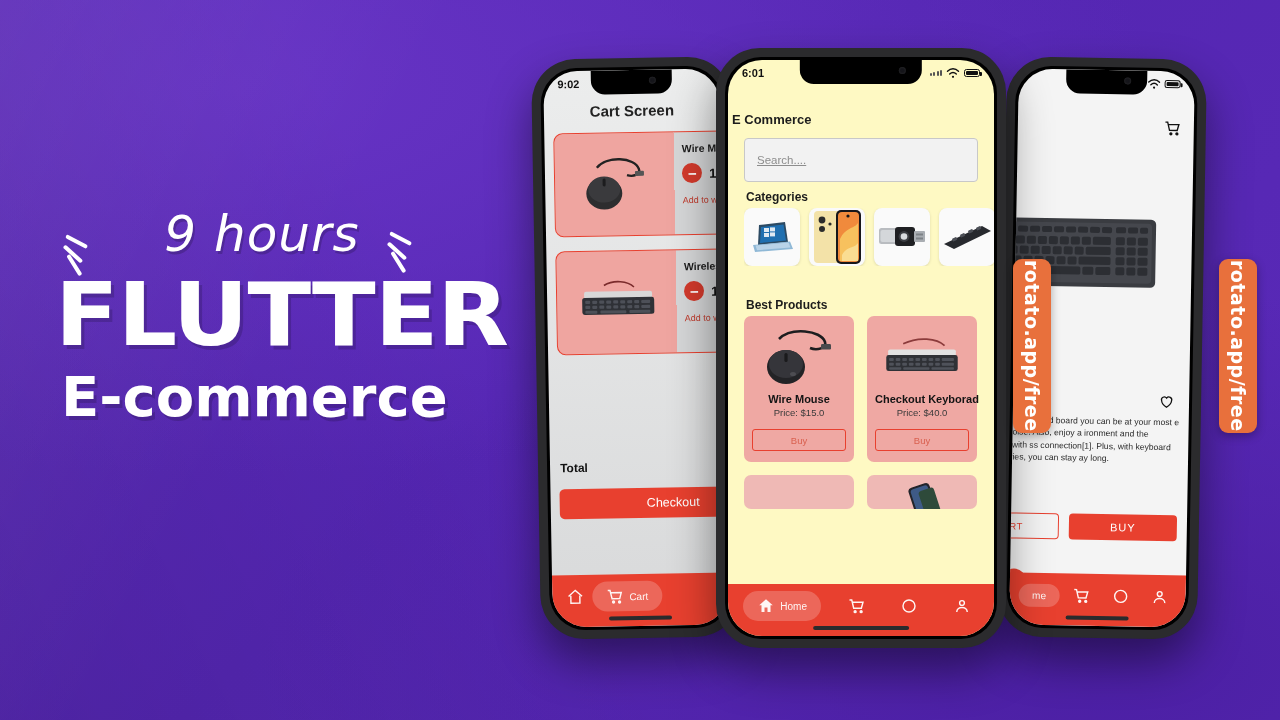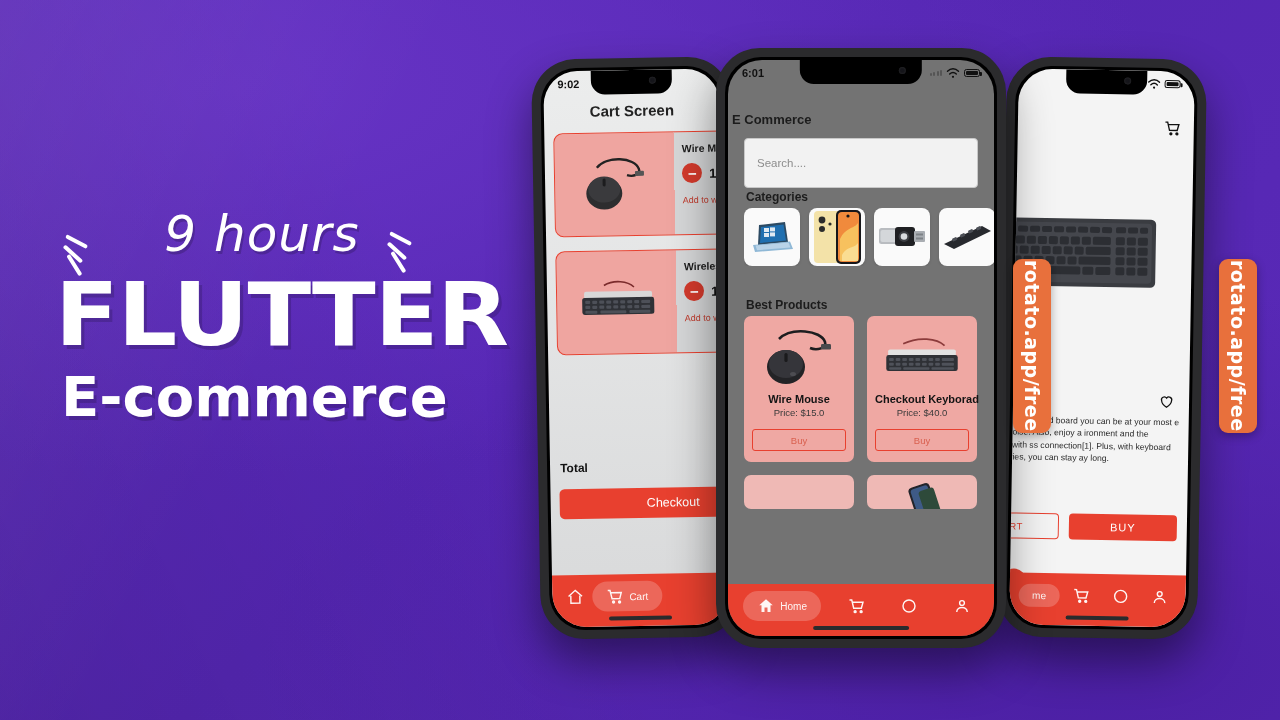--- a/index.html
+++ b/index.html
@@ -162,27 +162,27 @@
     display:flex; gap:10px; }
   .btn-addcart { flex:1; height:26px; border:1.2px solid #e8402f; border-radius:4px;
     color:#e8402f; font-size:9.5px; display:flex; align-items:center;
     justify-content:center; letter-spacing:.4px; }
   .btn-buy { flex:1; height:26px; background:#e8402f; border-radius:4px;
     color:#fff; font-size:11px; display:flex; align-items:center;
     justify-content:center; letter-spacing:1px; }
 
   
   #phone-center { left:716px; top:48px; width:290px; height:600px; z-index:5; }
-  #phone-center .screen { background:#737373; }
+  #phone-center .screen { background:#fef9c3; }
   .home-title { position:absolute; top:52px; left:4px;
     font-size:13px; font-weight:600; color:#1c1c1c; }
-  .search-box { position:absolute; top:78px; left:16px; right:16px; height:50px;
+  .search-box { position:absolute; top:78px; left:16px; right:16px; height:44px;
     border:1px solid #c8c8c8; border-radius:4px; background:#f2f2f2;
     display:flex; align-items:center; padding:0 12px;
-    font-size:11.5px; color:#8d8d8d; }
+    font-size:11.5px; color:#8d8d8d;text-decoration:underline; }
   .sec-title { position:absolute; left:18px; font-size:12px;
     font-weight:700; color:#1c1c1c; }
   #cat-title { top:130px; }
   .cat-row { position:absolute; top:148px; left:16px; right:0;
     display:flex; gap:9px; overflow:hidden; }
   .cat-card { min-width:56px; width:56px; height:58px; background:#fafafa;
     border-radius:8px; box-shadow:0 1px 3px rgba(0,0,0,.13);
     display:flex; align-items:center; justify-content:center; overflow:hidden; }
   #best-title { top:238px; }
   .prod-grid { position:absolute; top:256px; left:16px; right:16px;

